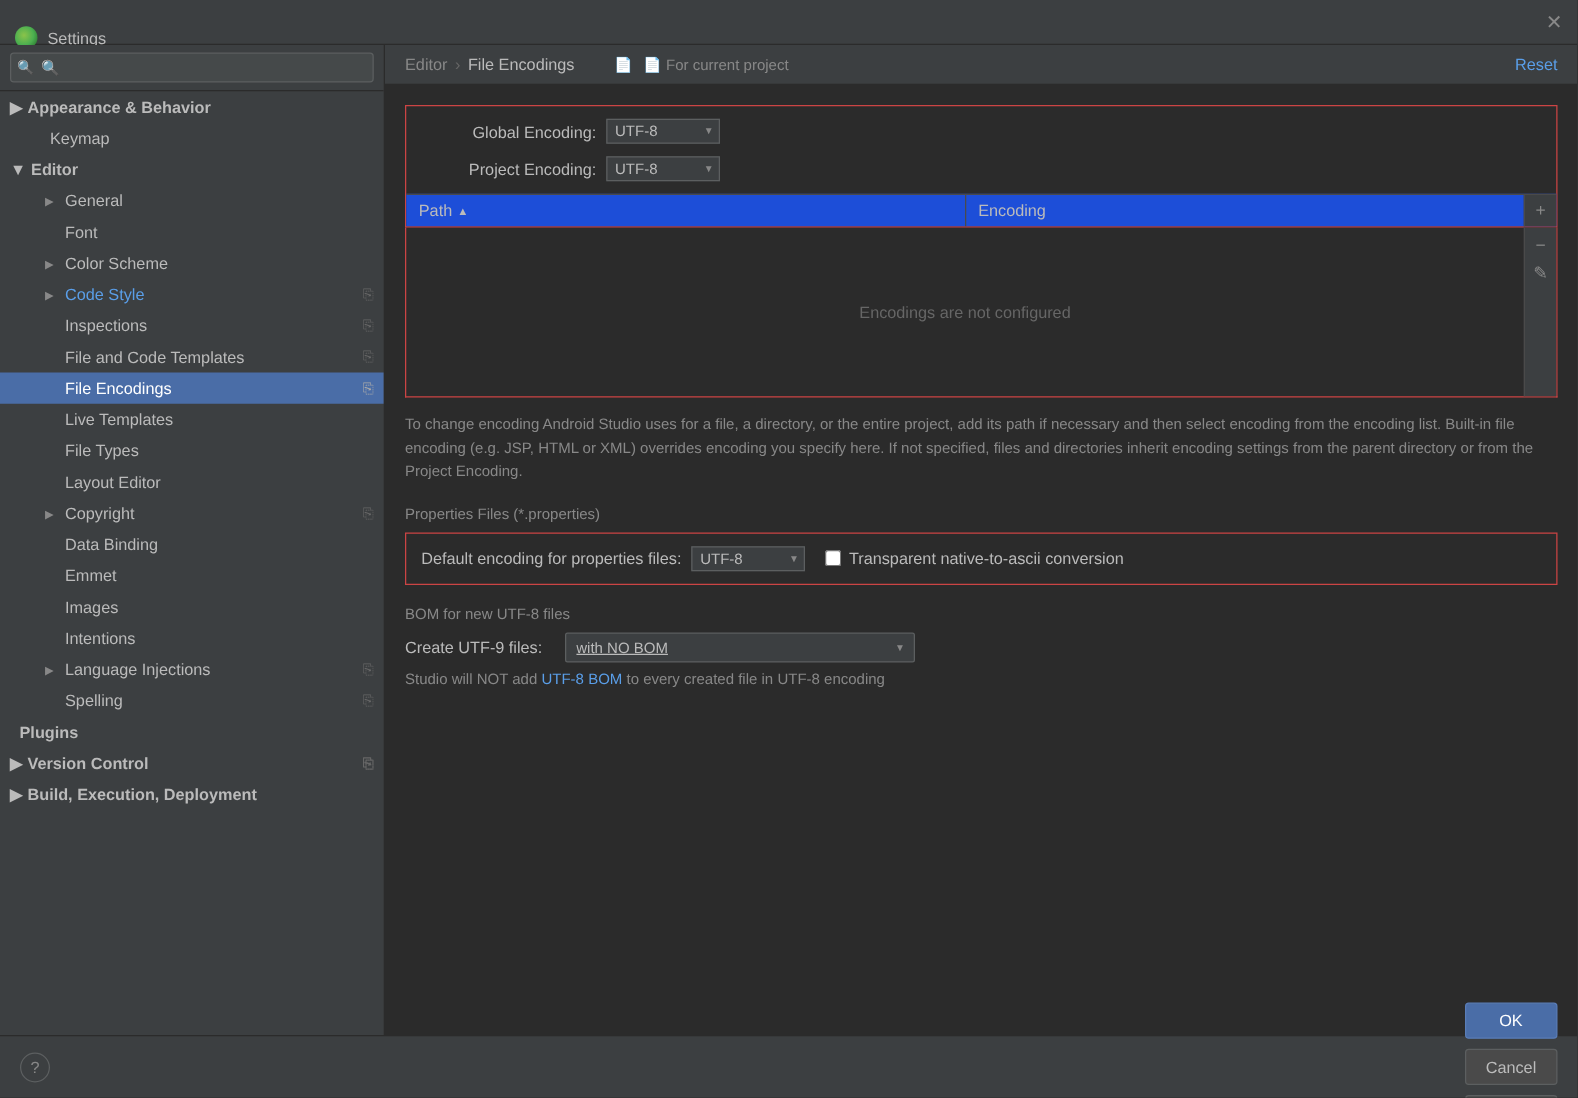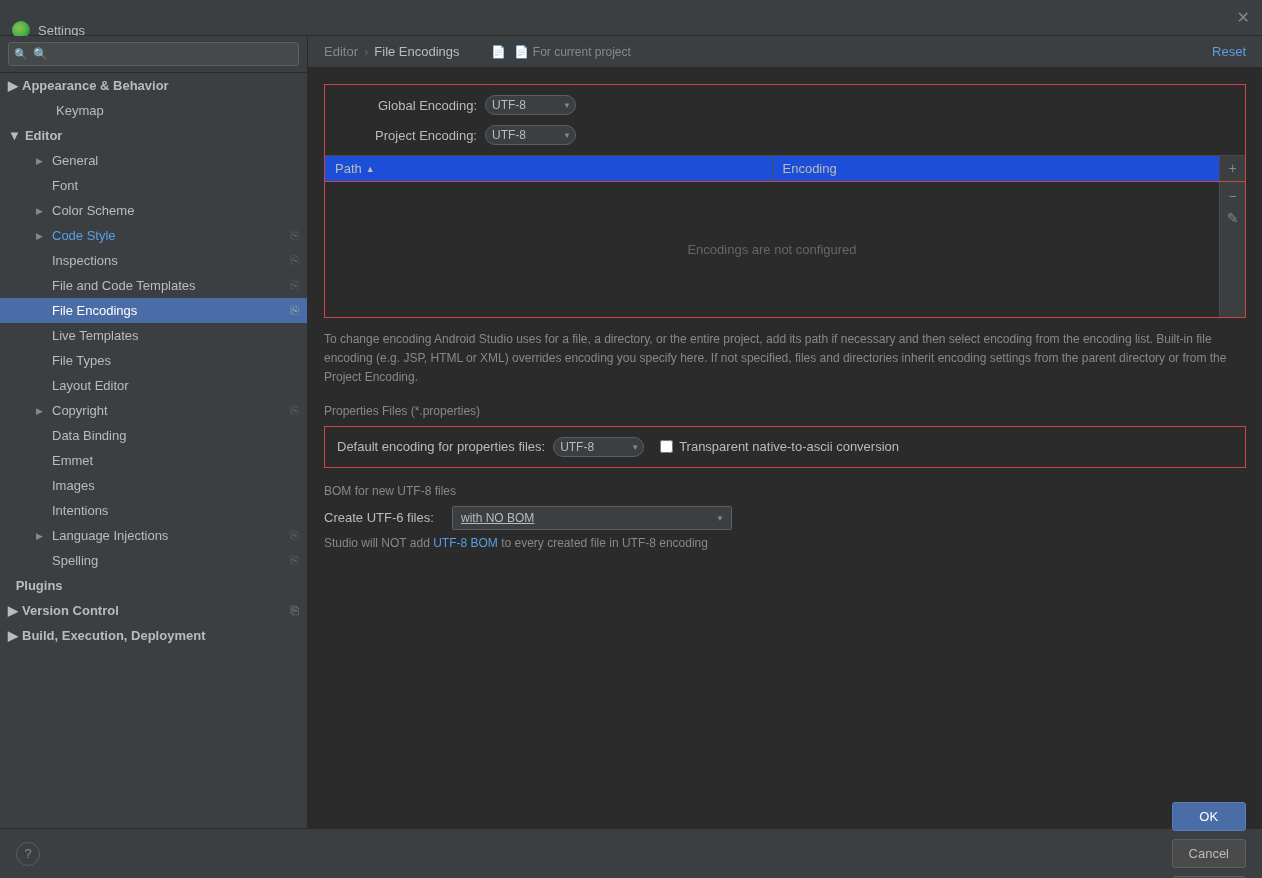--- a/index.html
+++ b/index.html
@@ -109,21 +109,21 @@
       cursor: pointer;
       display: flex;
       align-items: center;
       gap: 4px;
       color: #bbbbbb;
       font-size: 13px;
       font-weight: 600;
       user-select: none;
     }
 
-    .sidebar-indent-1 { padding-left: 40px; }
+    .sidebar-indent-1 { padding-left: 24px; }
     .sidebar-indent-2 { padding-left: 36px; }
 
     .copy-icon {
       margin-left: auto;
       color: #666;
       font-size: 11px;
     }
     .highlight-text { color: #5a9ee8; }
 
     
@@ -187,21 +187,21 @@
     .encoding-select {
       background: #3c3f41;
       border: 1px solid #5c5f60;
       color: #bbbbbb;
       padding: 2px 20px 2px 6px;
       font-size: 12px;
       cursor: pointer;
       appearance: none;
       -webkit-appearance: none;
       position: relative;
-      border-radius: 10px;
+      border-radius: 0;
     }
     .select-wrapper {
       position: relative;
       display: inline-block;
     }
     .select-wrapper::after {
       content: "▼";
       position: absolute;
       right: 5px;
       top: 50%;
@@ -606,21 +606,21 @@
         </div>
         <label class="checkbox-label">
           <input type="checkbox" class="checkbox-input" style="">
           <span>Transparent native-to-ascii conversion</span>
         </label>
       </div>
 
       <div class="bom-section">
         <div class="section-label" style="margin-bottom:8px;">BOM for new UTF-8 files</div>
         <div class="bom-row">
-          <span class="bom-label">Create UTF-6 files:</span>
+          <span class="bom-label">Create UTF-9 files:</span>
           <div class="bom-select-wrapper">
             <select class="bom-select">
               <option>with NO BOM</option>
               <option>with BOM</option>
               <option>with BOM (always)</option>
             </select>
           </div>
         </div>
         <div class="bom-info">
           Studio will NOT add <span class="highlight">UTF-8 BOM</span> to every created file in UTF-8 encoding

